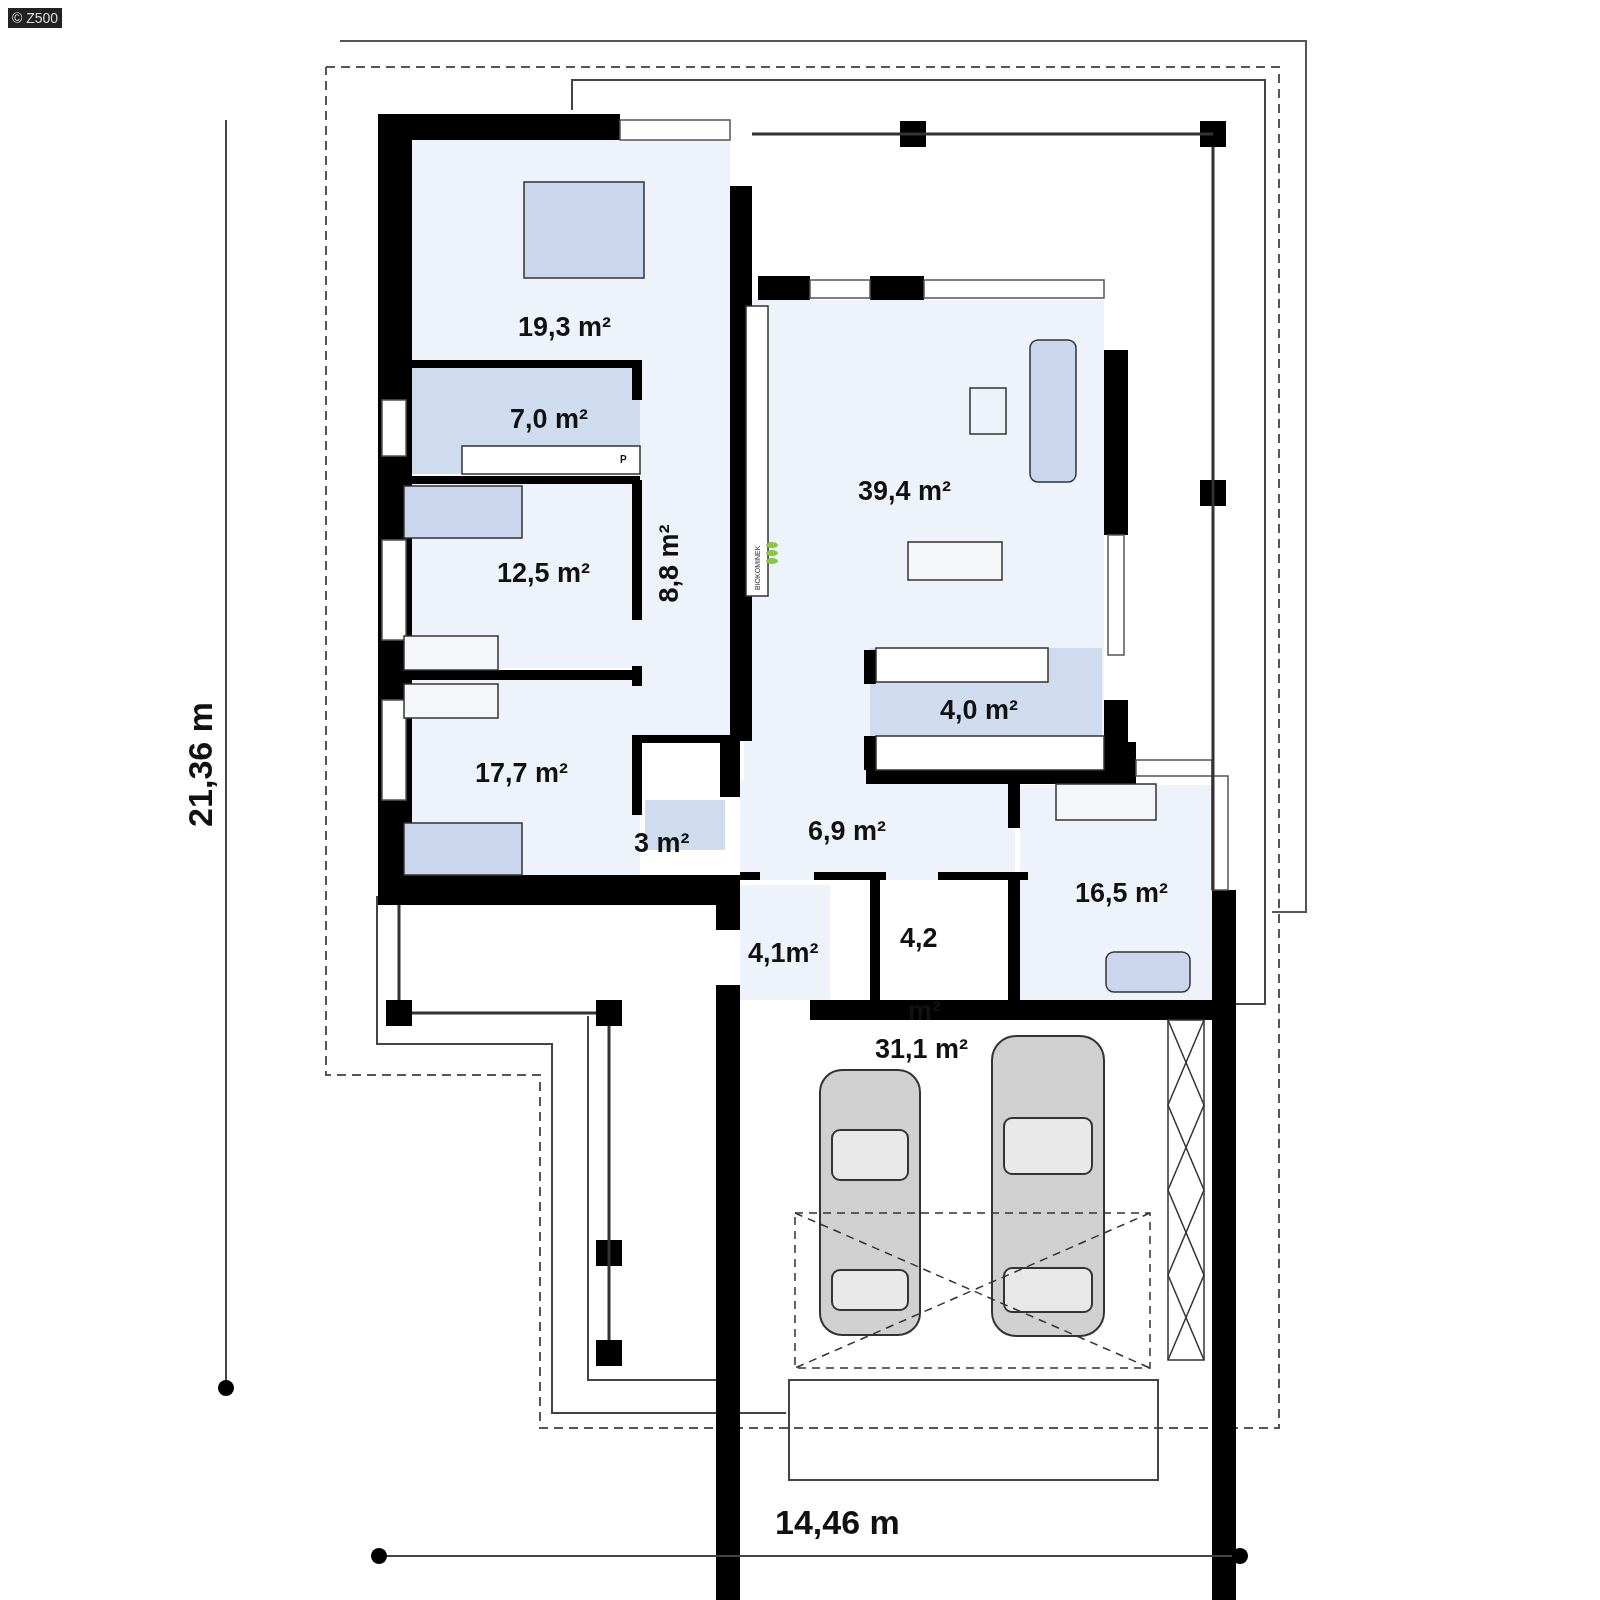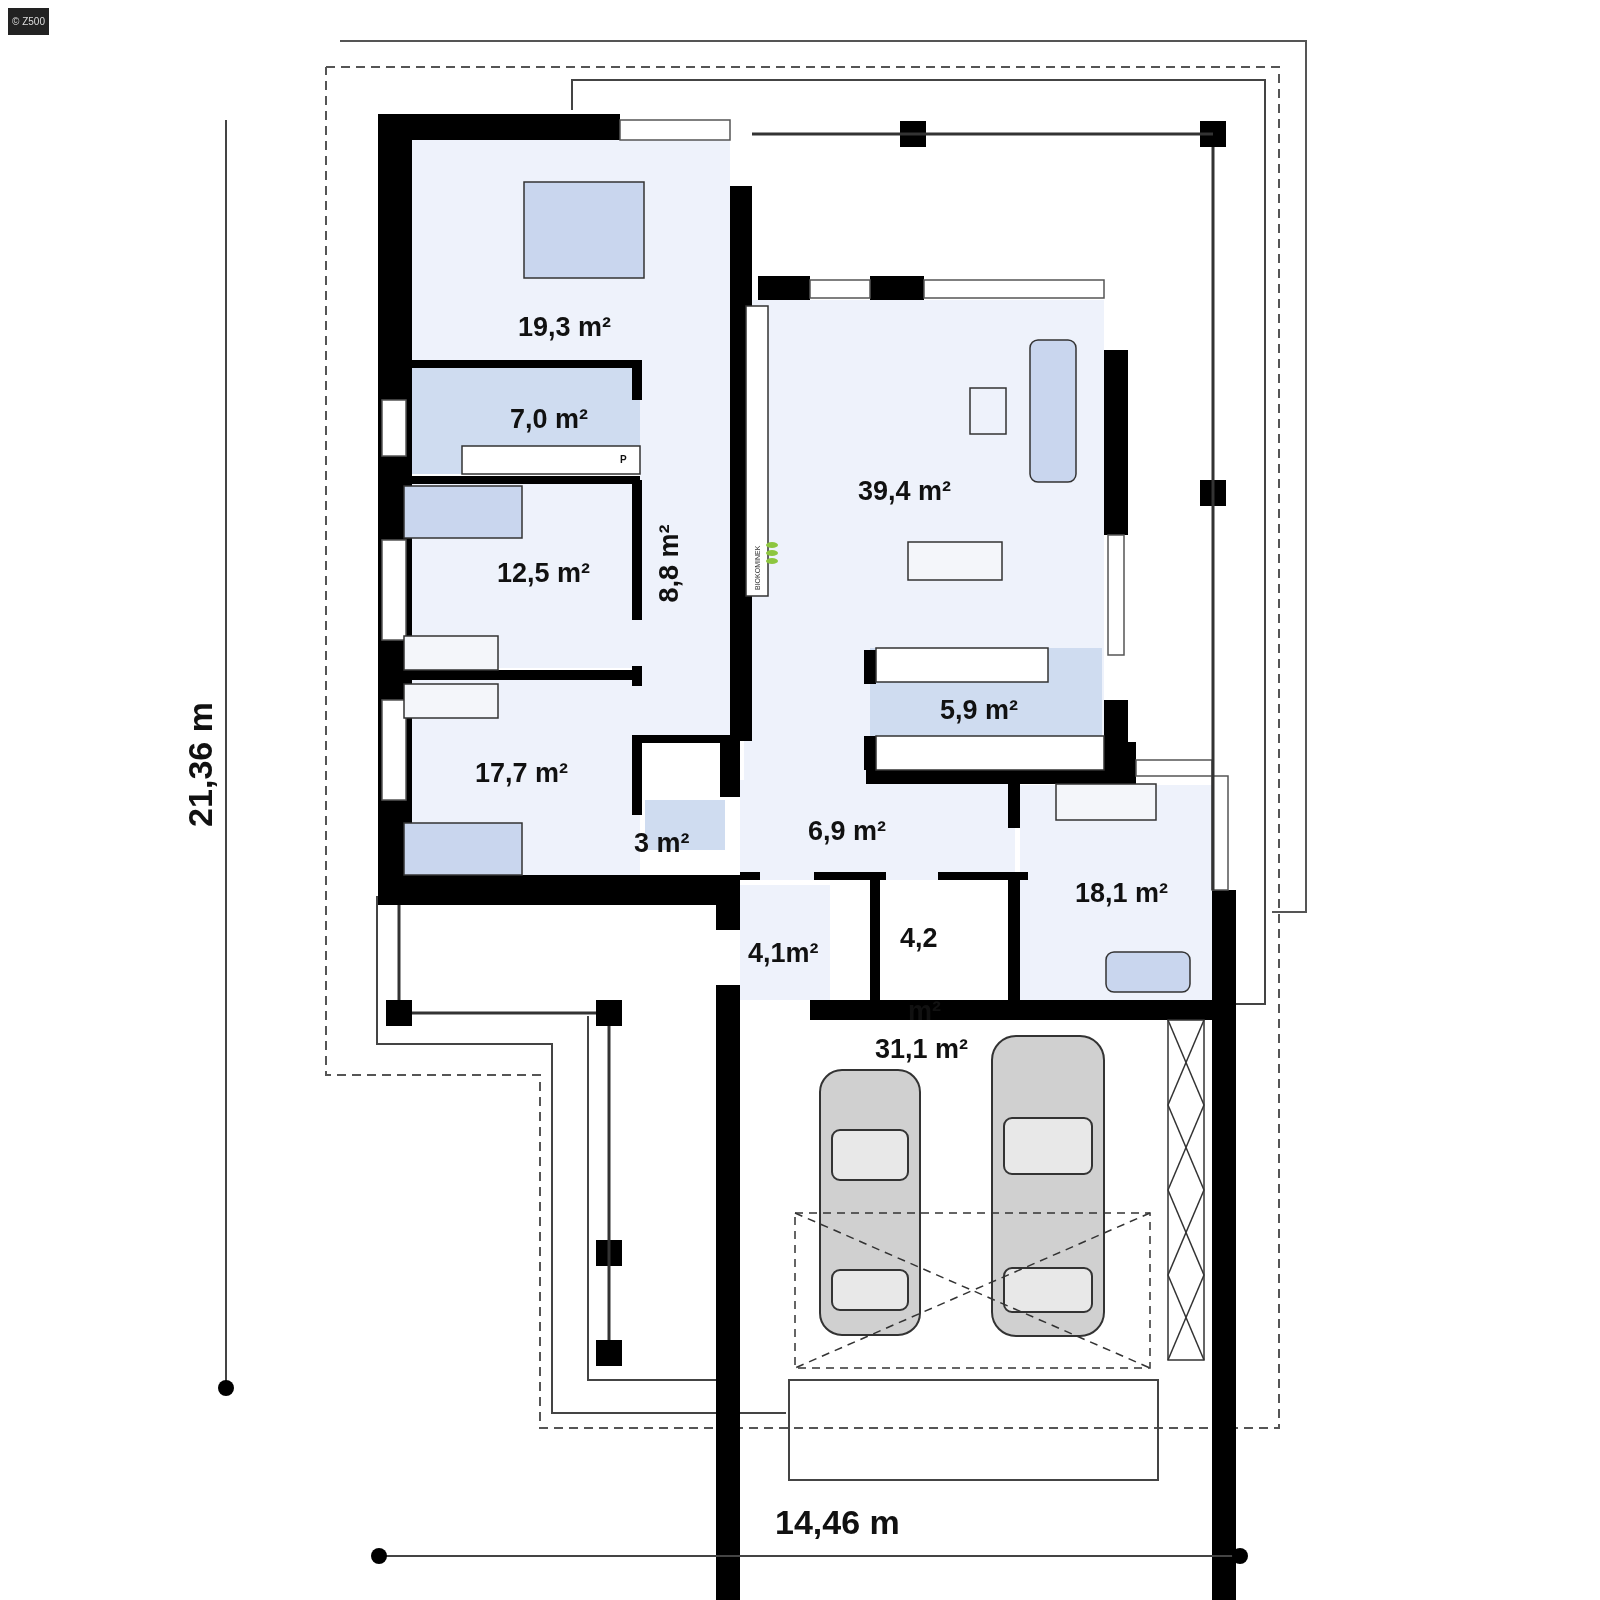--- a/index.html
+++ b/index.html
@@ -1,19 +1,19 @@
 <!DOCTYPE html>
 <html><head>
 <meta charset="utf-8">
 <style>
   html, body { margin:0; padding:0; background:#ffffff; }
   body { width:1600px; height:1600px; position:relative; overflow:hidden;
          font-family:"Liberation Sans", sans-serif; }
   .watermark { position:absolute; left:8px; top:8px; background:#222; color:#ddd;
-               font-size:10px; padding:8px 4px; }
+               font-size:14px; padding:2px 4px; }
   svg.plan { position:absolute; left:0; top:0; }
   .label { position:absolute; font-weight:bold; color:#111; font-size:27px;
            white-space:nowrap; line-height:1; }
   .dim { position:absolute; font-weight:bold; color:#111; font-size:34px; white-space:nowrap; }
   .dim-v { transform:rotate(-90deg); transform-origin:center center; }
   .biokominek { position:absolute; font-size:7px; color:#333; transform:rotate(-90deg);
                 transform-origin:left top; }
 </style>
 </head>
 <body>
@@ -166,27 +166,27 @@
     <ellipse cx="772" cy="561" rx="6" ry="3"></ellipse>
   </g>
 </svg>
 
 <div class="label" style="left:518px;top:314px;">19,3 m²</div>
 <div class="label" style="left:510px;top:406px;">7,0 m²</div>
 <div class="label" style="left:497px;top:560px;">12,5 m²</div>
 <div class="label" style="left:475px;top:760px;">17,7 m²</div>
 <div class="label dim-v" style="left:630px;top:550px;">8,8 m²</div>
 <div class="label" style="left:858px;top:478px;text-align:right;">39,4 m²</div>
-<div class="label" style="left:940px;top:697px;">5,9 m²</div>
+<div class="label" style="left:940px;top:697px;">4,0 m²</div>
 <div class="label" style="left:634px;top:830px;">3 m²</div>
 <div class="label" style="left:808px;top:818px;">6,9 m²</div>
 <div class="label" style="left:748px;top:940px;">4,1m²</div>
 <div class="label" style="left:900px;top:925px;">4,2</div>
 <div class="label" style="left:908px;top:998px;">m²</div>
-<div class="label" style="left:1075px;top:880px;">18,1 m²</div>
+<div class="label" style="left:1075px;top:880px;">16,5 m²</div>
 <div class="label" style="left:875px;top:1036px;">31,1 m²</div>
 
 <div class="biokominek" style="left:754px;top:590px;">BIOKOMINEK</div>
 <div class="label" style="left:620px;top:455px;font-size:10px;">P</div>
 
 <svg style="position:absolute;left:0;top:0;" width="1600" height="1600">
   <line x1="226" y1="120" x2="226" y2="1388" stroke="#444" stroke-width="2"></line>
   <circle cx="226" cy="1388" r="8" fill="#000"></circle>
   <line x1="379" y1="1556" x2="1240" y2="1556" stroke="#444" stroke-width="2"></line>
   <circle cx="379" cy="1556" r="8" fill="#000"></circle>

